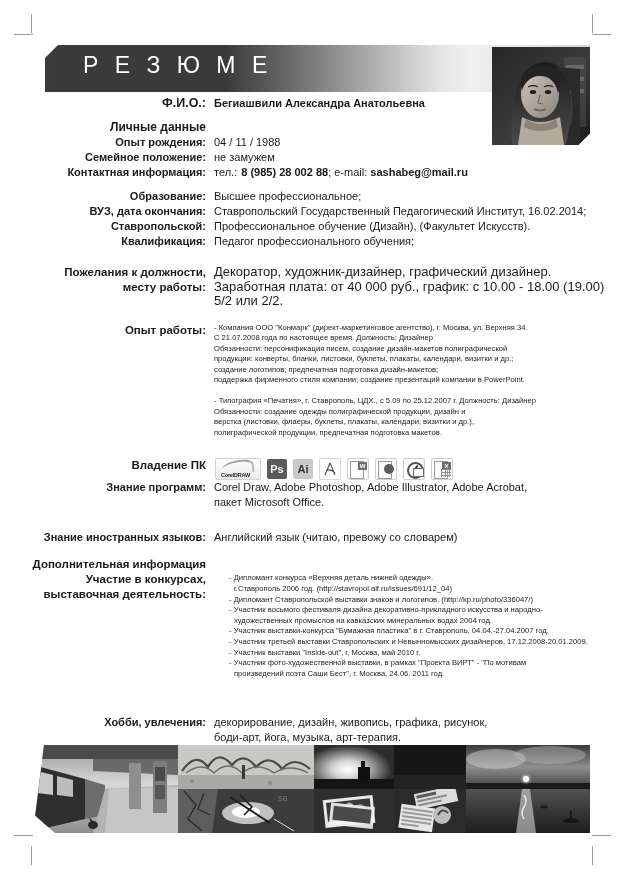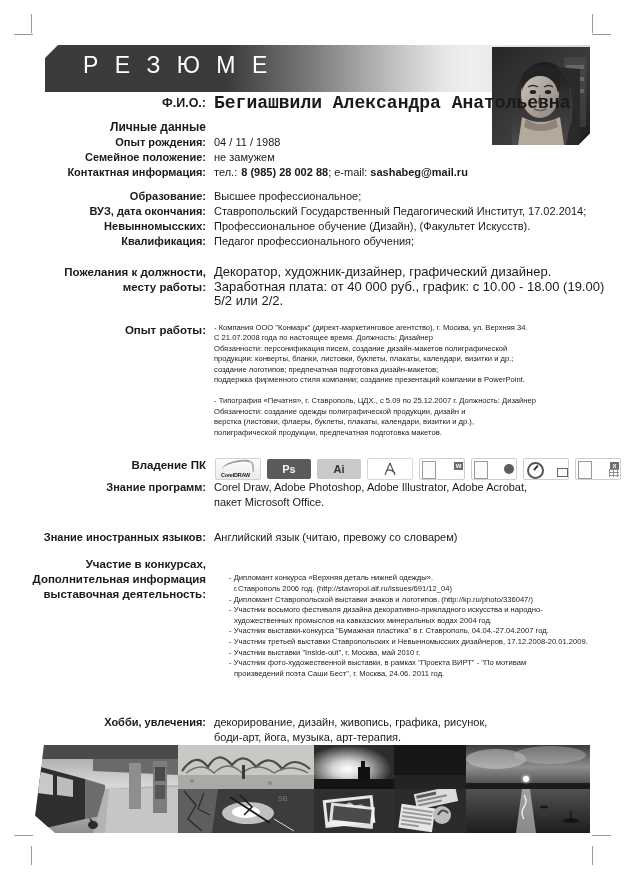--- a/index.html
+++ b/index.html
@@ -99,33 +99,33 @@
   .val.small { font-size: 13px; line-height: 14.5px; }
   .val.tiny  { font-size: 7.6px;  line-height: 10.6px; }
   .val.bold  { font-weight: bold; }
   .gap-9  { height: 9px; }
   .gap-12 { height: 12px; }
   .gap-14 { height: 14px; }
   .gap-16 { height: 16px; }
   .gap-20 { height: 20px; }
 
   .hdr-personal { font-size: 12px; font-weight: bold; }
-  .name-val { font-size: 18px; font-weight: bold; font-family: Liberation Mono, monospace; }
+  .name-val { font-size: 11px; font-weight: bold; }
   .name-lbl { font-size: 12.5px; font-weight: bold; }
 
   
   .soft-row { display: flex; align-items: flex-start; }
   .icons {
     display: flex;
     gap: 6px;
     align-items: center;
     padding-left: 2px;
   }
   .sw-icon {
-    width: 44px;
+    width: 20px;
     height: 20px;
     border-radius: 2px;
     display: flex;
     align-items: center;
     justify-content: center;
     font-size: 11px;
     font-weight: bold;
     font-family: "Liberation Sans", sans-serif;
     position: relative;
     overflow: hidden;
@@ -294,24 +294,24 @@
     </div>
   </div>
   <div class="gap-9"></div>
 
   <div class="row">
     <div class="lbl">Образование:</div>
     <div class="val">Высшее профессиональное;</div>
   </div>
   <div class="row">
     <div class="lbl">ВУЗ, дата окончания:</div>
-    <div class="val">Ставропольский Государственный Педагогический Институт,  17.02.2014;</div>
-  </div>
-  <div class="row">
-    <div class="lbl">Невынномысских:</div>
+    <div class="val">Ставропольский Государственный Педагогический Институт,  16.02.2014;</div>
+  </div>
+  <div class="row">
+    <div class="lbl">Ставропольской:</div>
     <div class="val">Профессиональное обучение (Дизайн), (Факультет Искусств).</div>
   </div>
   <div class="row">
     <div class="lbl">Квалификация:</div>
     <div class="val">Педагог профессионального обучения;</div>
   </div>
   <div class="gap-16"></div>
 
   <div class="row">
     <div class="lbl big">
@@ -391,22 +391,22 @@
   <div class="gap-20"></div>
 
   <div class="row">
     <div class="lbl" style="font-weight:bold">Знание иностранных языков:</div>
     <div class="val">Английский язык (читаю, превожу со словарем)</div>
   </div>
   <div class="gap-12"></div>
 
   <div class="row">
     <div class="lbl big">
+      <div>Дополнительная информация</div>
       <div>Участие в конкурсах,</div>
-      <div>Дополнительная информация</div>
       <div>выставочная деятельность:</div>
     </div>
     <ul class="bullets">
       <li>
         <span>- Дипломант конкурса «Верхняя деталь нижней одежды».</span>
         <span class="cont">г.Ставрополь 2006 год.  (http://stavropol.aif.ru/issues/691/12_04)</span>
       </li>
       <li>
         <span>- Дипломант Ставропольской выставки знаков и логотипов.  (http://kp.ru/photo/336047/)</span>
       </li>

